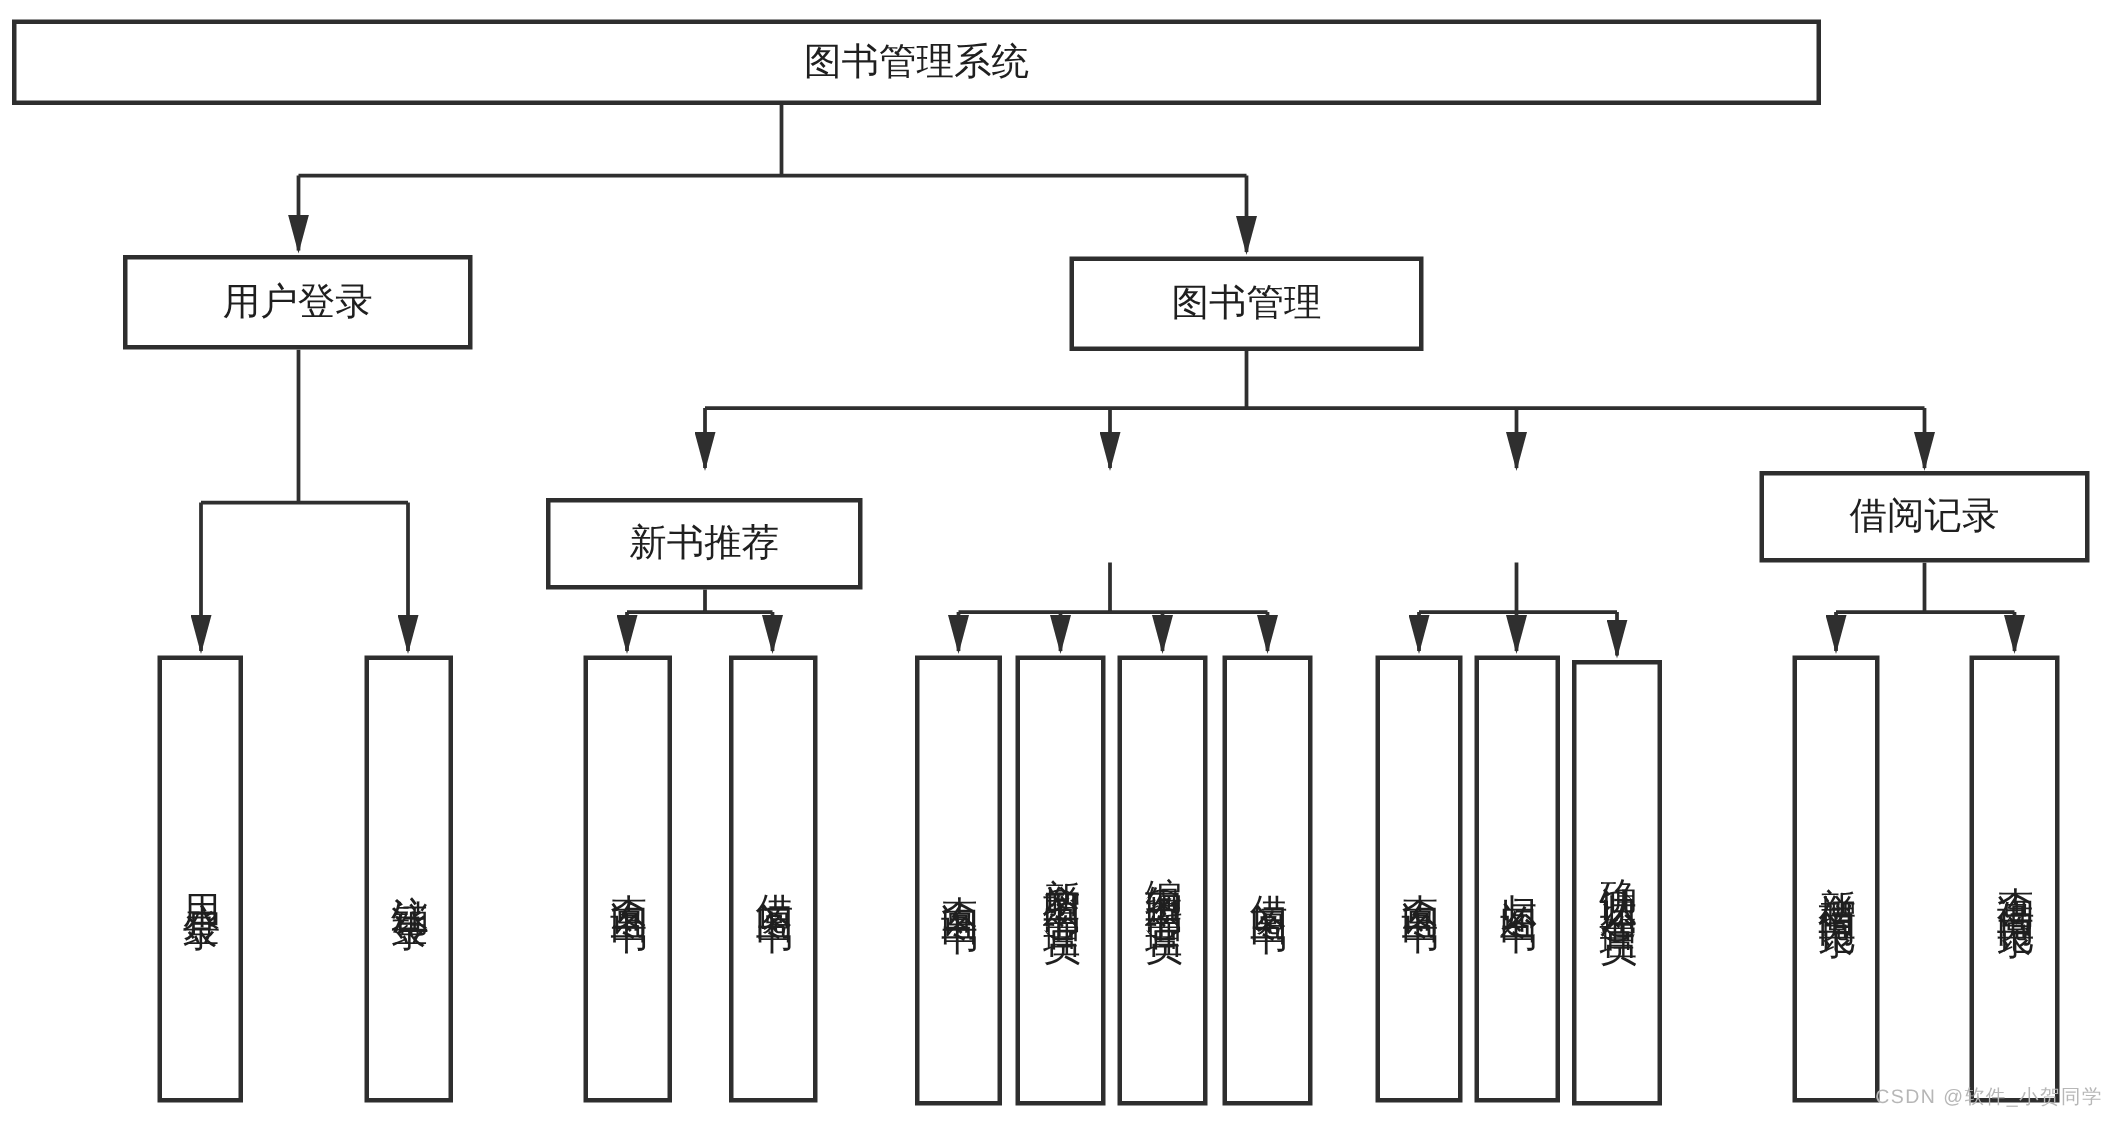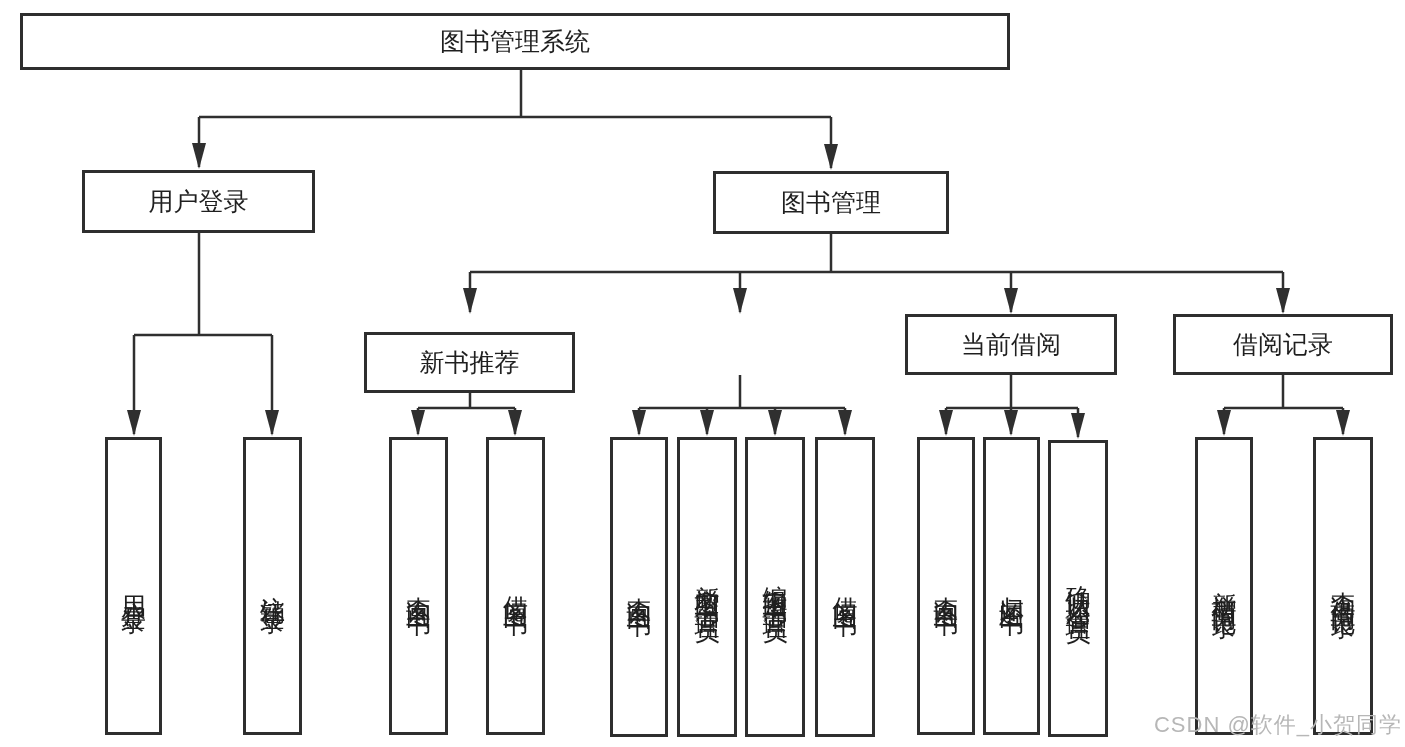--- a/index.html
+++ b/index.html
@@ -35,21 +35,21 @@
     writing-mode: vertical-rl;
     text-orientation: mixed;
     letter-spacing: 5px;
     overflow: hidden;
   }
   #watermark {
     position: absolute;
     right: 3px;
     bottom: 7px;
     z-index: 2;
-    font-size: 22px;
+    font-size: 13px;
     letter-spacing: 1px;
     color: #b7b7b7;
     white-space: nowrap;
   }
 </style>
 </head>
 <body>
 
 <div id="canvas">
 
@@ -84,27 +84,26 @@
       <line x1="775" y1="408" x2="775" y2="434" marker-end="url(#ah)"></line>
       <line x1="845" y1="408" x2="845" y2="434" marker-end="url(#ah)"></line>
       <line x1="946" y1="408" x2="946" y2="434" marker-end="url(#ah)"></line>
       <line x1="1011" y1="408" x2="1011" y2="434" marker-end="url(#ah)"></line>
       <line x1="1078" y1="408" x2="1078" y2="437" marker-end="url(#ah)"></line>
       <line x1="1224" y1="408" x2="1224" y2="434" marker-end="url(#ah)"></line>
       <line x1="1343" y1="408" x2="1343" y2="434" marker-end="url(#ah)"></line>
     </g>
   </svg>
 
-  <div class="hbox" style="left:20px; top:13px; width:990px; height:57px;">图书管理系统</div>
+  <div class="hbox" style="left:8px; top:13px; width:1206px; height:57px;">图书管理系统</div>
 
   <div class="hbox" style="left:82px; top:170px; width:233px; height:63px;">用户登录</div>
   <div class="hbox" style="left:713px; top:171px; width:236px; height:63px;">图书管理</div>
 
   <div class="hbox" style="left:364px; top:332px; width:211px; height:61px;">新书推荐</div>
-  <div class="hbox" style="left:905px; top:314px; width:212px; height:61px;">当前借阅</div>
   <div class="hbox" style="left:1173px; top:314px; width:220px; height:61px;">借阅记录</div>
 
   <div class="vbox" style="left:105px; top:437px; width:57px; height:298px;">用户登录</div>
   <div class="vbox" style="left:243px; top:437px; width:59px; height:298px;">注销登录</div>
 
   <div class="vbox" style="left:389px; top:437px; width:59px; height:298px;">查询图书</div>
   <div class="vbox" style="left:486px; top:437px; width:59px; height:298px;">借阅图书</div>
 
   <div class="vbox" style="left:610px; top:437px; width:58px; height:300px;">查询图书</div>
   <div class="vbox" style="left:677px; top:437px; width:60px; height:300px;">新增图书（管理员）</div>

